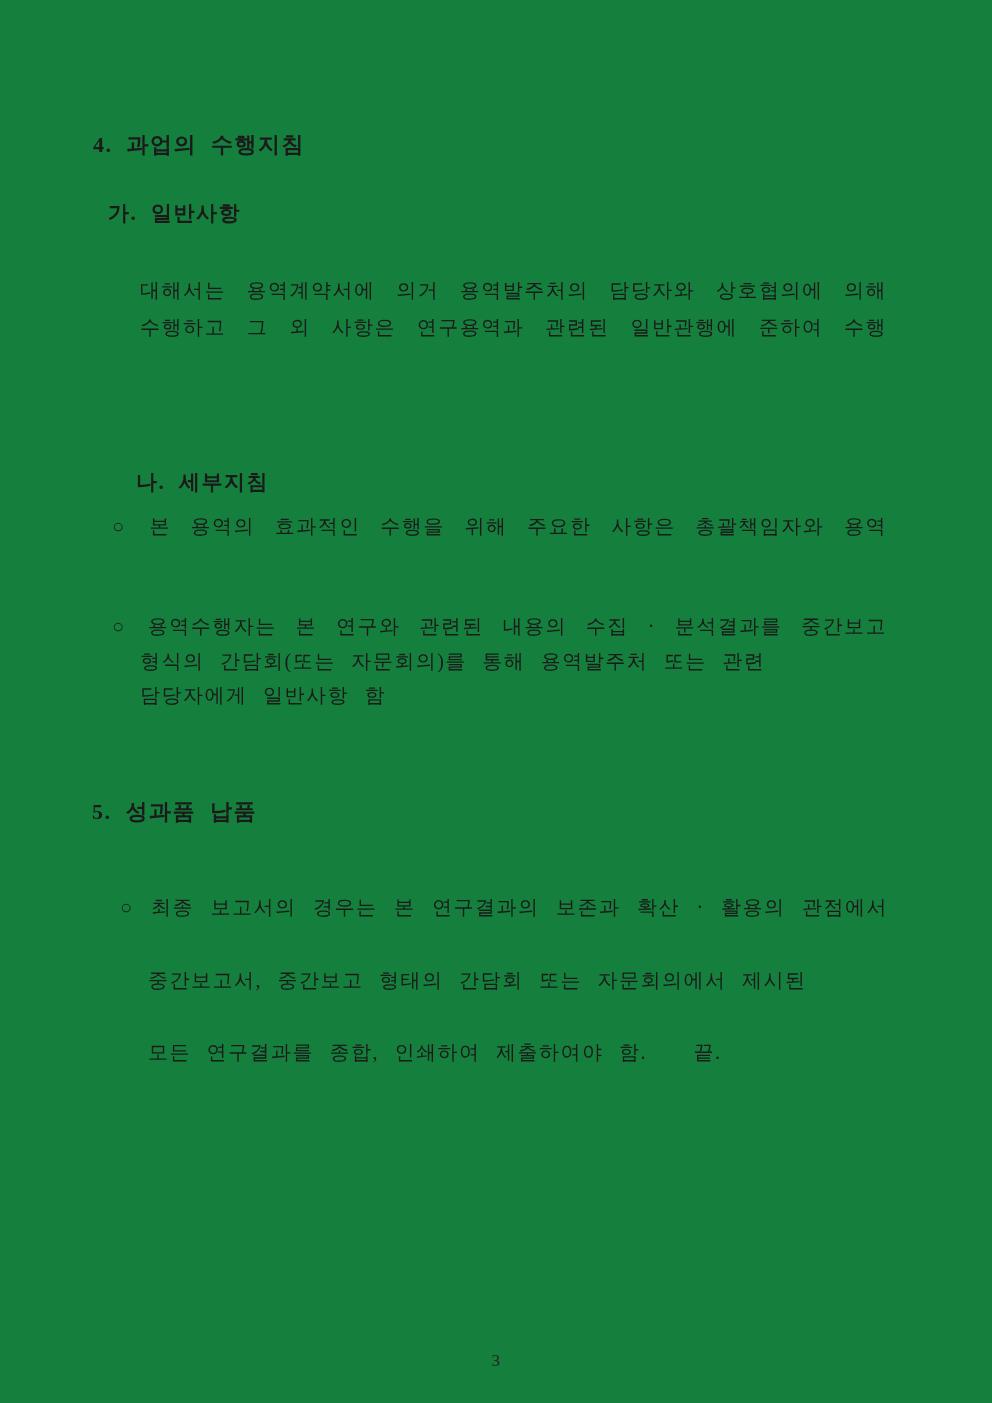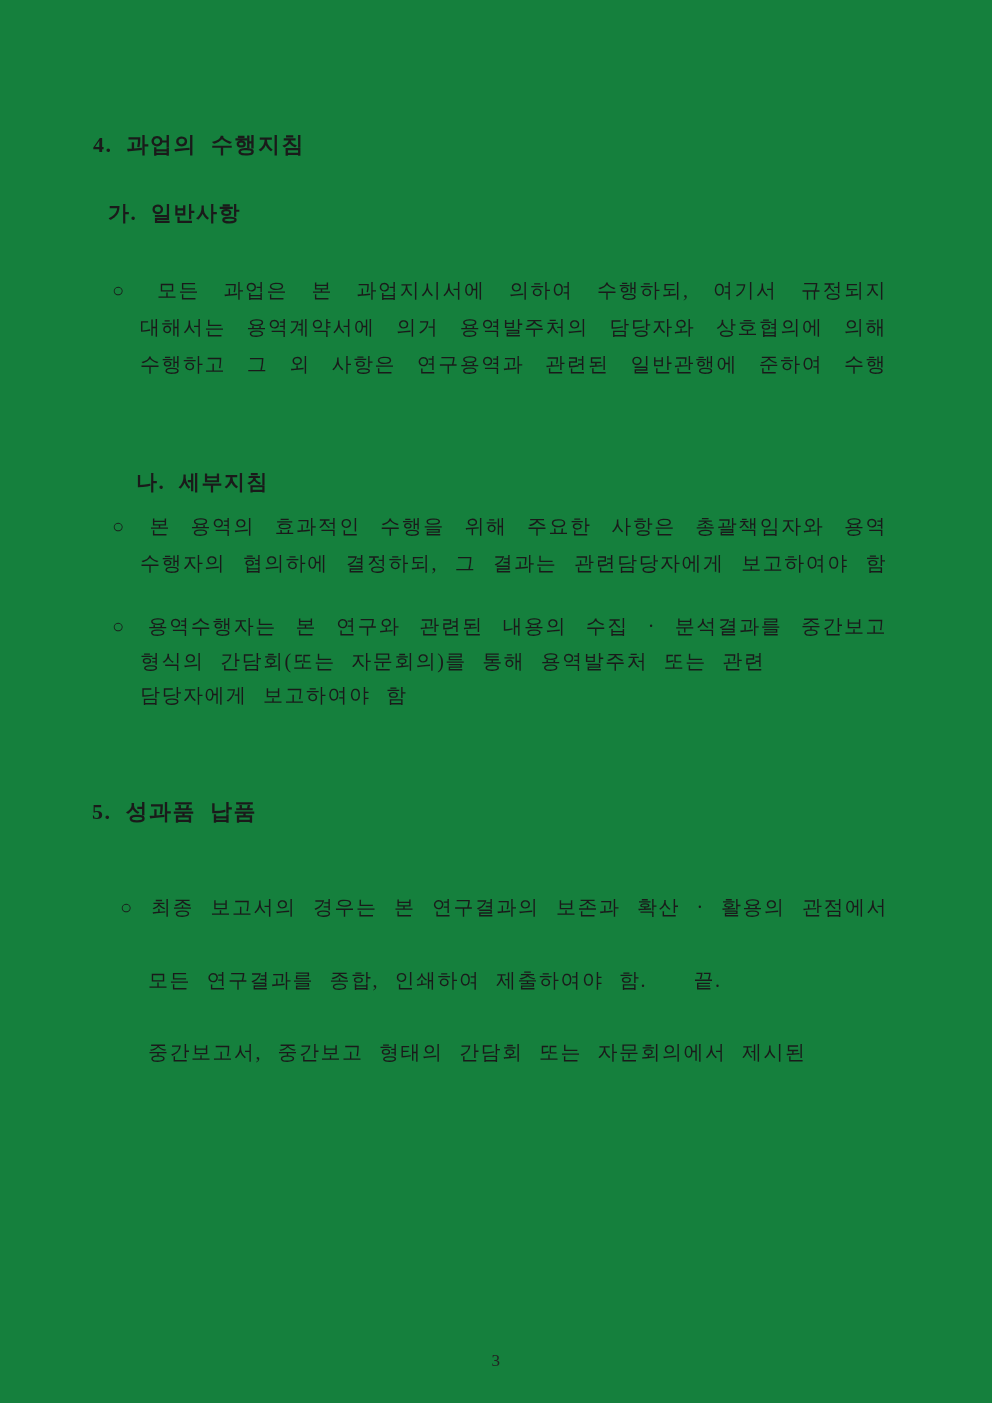--- a/index.html
+++ b/index.html
@@ -71,41 +71,39 @@
 </head>
 <body>
 
 <div class="page">
 
   <div class="abs h-main" style="left:93px; top:130px;">4. 과업의 수행지침</div>
 
   <div class="abs h-sub" style="left:108px; top:199px;">가. 일반사항</div>
 
   <div class="abs para lh37" style="left:112px; top:272px; width:775px;">
-    <div class="line jl"><span class="marker">○</span> <span>모든 과업은 본 과업지시서에 의하여 수행하되, 여기서 규정되지</span></div>
     <div class="line cont jl">대해서는 용역계약서에 의거 용역발주처의 담당자와 상호협의에 의해</div>
     <div class="line cont jl">수행하고 그 외 사항은 연구용역과 관련된 일반관행에 준하여 수행</div>
   </div>
 
   <div class="abs h-sub" style="left:108px; top:468px;margin-left:28px;">나. 세부지침</div>
 
   <div class="abs para lh37" style="left:112px; top:508px; width:775px;">
     <div class="line jl"><span class="marker">○</span> <span>본 용역의 효과적인 수행을 위해 주요한 사항은 총괄책임자와 용역</span></div>
-    <div class="line cont jl">수행자의 협의하에 결정하되, 그 결과는 관련담당자에게 보고하여야 함</div>
   </div>
 
   <div class="abs para lh34" style="left:112px; top:609px; width:775px;">
     <div class="line jl"><span class="marker">○</span> <span>용역수행자는 본 연구와 관련된 내용의 수집 · 분석결과를 중간보고</span></div>
     <div class="line cont nl">형식의 간담회(또는 자문회의)를 통해 용역발주처 또는 관련</div>
-    <div class="line cont nl">담당자에게 보고하여야 함</div>
+    <div class="line cont nl">담당자에게 일반사항 함</div>
   </div>
 
   <div class="abs h-main" style="left:92px; top:797px;">5. 성과품 납품</div>
 
   <div class="abs para lh36" style="left:120px; top:853px; width:768px;">
     <div class="line jl"><span class="marker">○</span> <span>최종 보고서의 경우는 본 연구결과의 보존과 확산 · 활용의 관점에서</span></div>
+    <div class="line cont nl">중간보고서, 중간보고 형태의 간담회 또는 자문회의에서 제시된</div>
     <div class="line cont nl">모든 연구결과를 종합, 인쇄하여 제출하여야 함.   끝.</div>
-    <div class="line cont nl">중간보고서, 중간보고 형태의 간담회 또는 자문회의에서 제시된</div>
   </div>
 
   <div class="abs page-number" style="top:1351px;">3</div>
 
 </div>
 
 </body></html>

